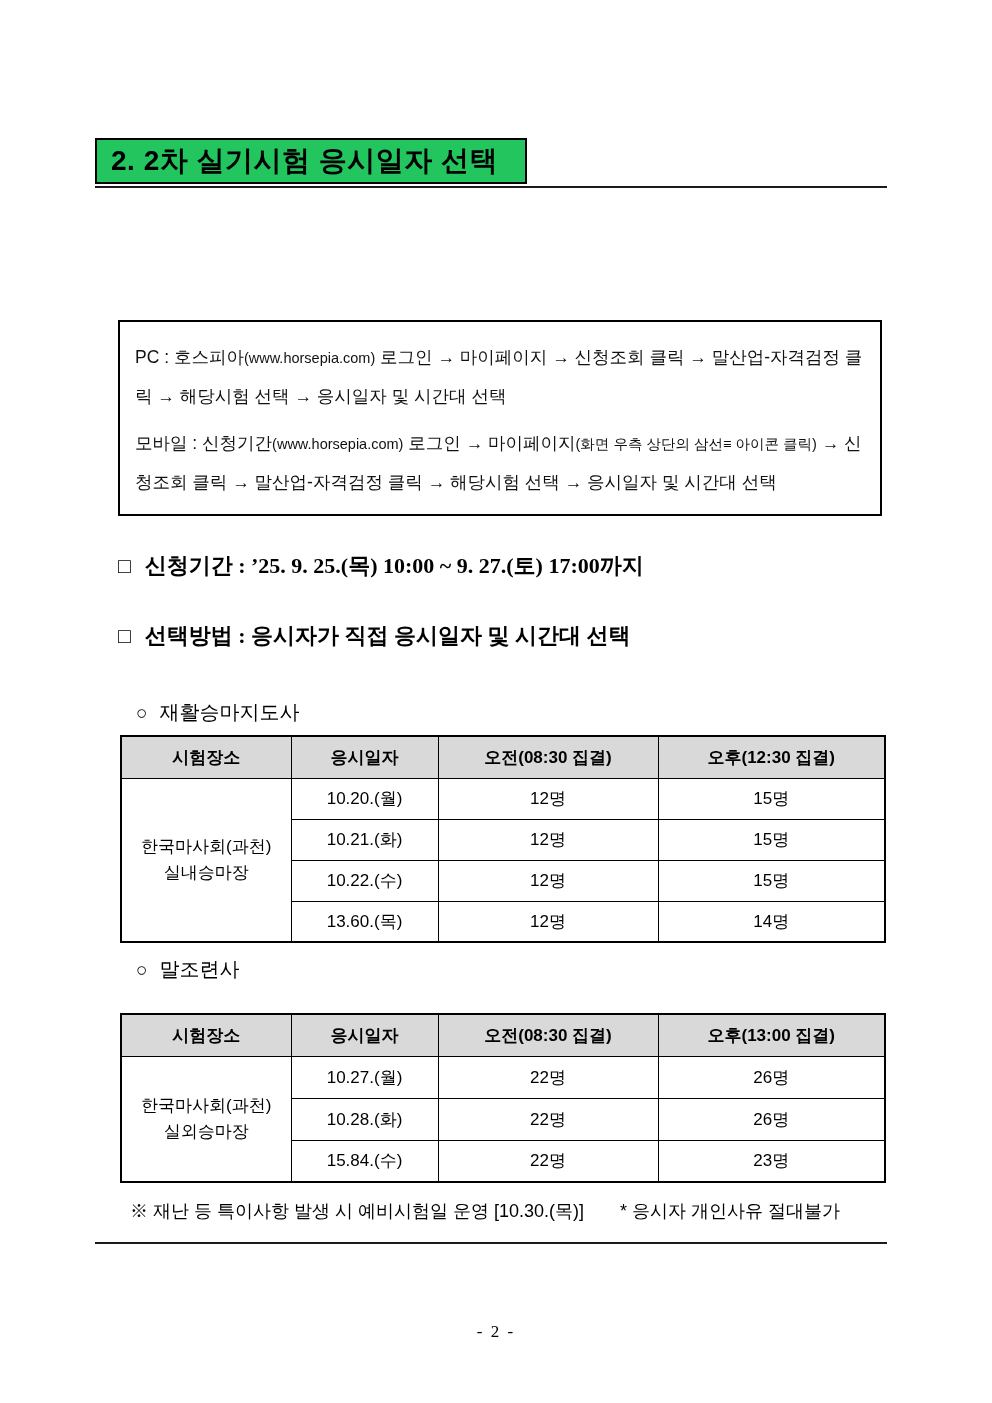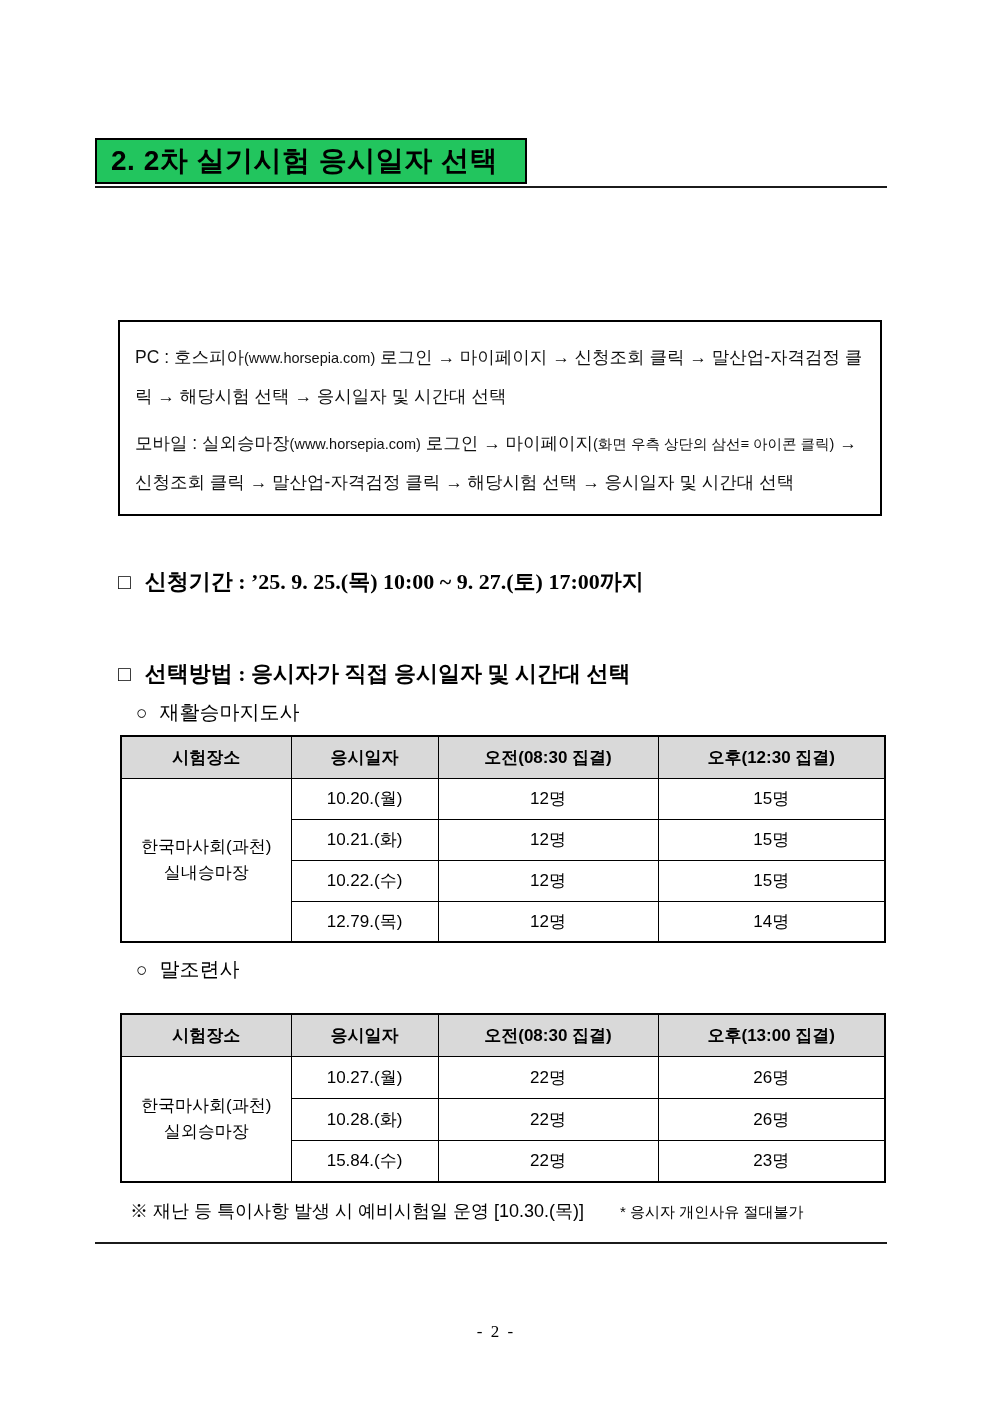--- a/index.html
+++ b/index.html
@@ -57,49 +57,49 @@
   .sched-table th, .sched-table td { border:1px solid #000; vertical-align:middle; }
   .sched-table th { background:#d9d9d9; height:42px; font-weight:bold; }
   .sched-table td { height:41px; }
   .t2 td { height:42px;margin-left:21px; }
   .loc-cell { line-height:1.5; }
 
   .footnote {
     position:absolute; left:130px; top:1199px; width:760px;
     font-family:"Liberation Sans", sans-serif; font-size:18px; white-space:nowrap;
   }
-  .footnote .side { font-size:15px; margin-left:36px; }
+  .footnote .side { font-size:18px; margin-left:36px; }
 
   .page-number {
     position:absolute; left:0; top:1322px; width:100%; text-align:center;
     font-size:17px; font-family:"Liberation Serif", serif; letter-spacing:2px;
   }
 </style>
 </head>
 <body>
 
 <div class="page">
 
   <div class="title-box">
     <span>2. 2차 실기시험 응시일자 선택</span>
   </div>
   <div class="rule rule-top"></div>
 
 
 
   <div class="info-box">
     <p><span>PC : 호스피아</span><span class="paren">(www.horsepia.com)</span><span> 로그인 → 마이페이지 → 신청조회 클릭 → 말산업-자격검정 클릭 → 해당시험 선택 → 응시일자 및 시간대 선택</span></p>
-    <p><span>모바일 : 실외승마장</span><span class="paren">(www.horsepia.com)</span><span> 로그인 → 마이페이지</span><span class="paren">(화면 우측 상단의 삼선≡ 아이콘 클릭)</span><span> → 신청조회 클릭 → 말산업-자격검정 클릭 → 해당시험 선택 → 응시일자 및 시간대 선택</span></p>
+    <p><span>모바일 : 신청기간</span><span class="paren">(www.horsepia.com)</span><span> 로그인 → 마이페이지</span><span class="paren">(화면 우측 상단의 삼선≡ 아이콘 클릭)</span><span> → 신청조회 클릭 → 말산업-자격검정 클릭 → 해당시험 선택 → 응시일자 및 시간대 선택</span></p>
   </div>
 
-  <div class="heading" style="top:567px;text-align:right;">
+  <div class="heading" style="top:551px;text-align:right;">
     <span class="marker">□</span><span>신청기간 : ’25. 9. 25.(목) 10:00 ~ 9. 27.(토) 17:00까지</span>
   </div>
 
-  <div class="heading" style="top:659px;">
+  <div class="heading" style="top:621px;">
     <span class="marker">□</span><span>선택방법 : 응시자가 직접 응시일자 및 시간대 선택</span>
   </div>
 
   <div class="sub-heading" style="top:699px;">
     <span class="marker">○</span><span>재활승마지도사</span>
   </div>
 
   <table class="sched-table t1" style="top:735px;">
     <colgroup>
         <col style="width:170px">
@@ -126,21 +126,21 @@
         <td>10.21.(화)</td>
         <td>12명</td>
         <td>15명</td>
       </tr>
       <tr>
         <td>10.22.(수)</td>
         <td>12명</td>
         <td>15명</td>
       </tr>
       <tr>
-        <td>12.79.(목)</td>
+        <td>13.60.(목)</td>
         <td>12명</td>
         <td>14명</td>
       </tr>
     </tbody>
   </table>
 
   <div class="sub-heading" style="top:956px;">
     <span class="marker">○</span><span>말조련사</span>
   </div>
 

